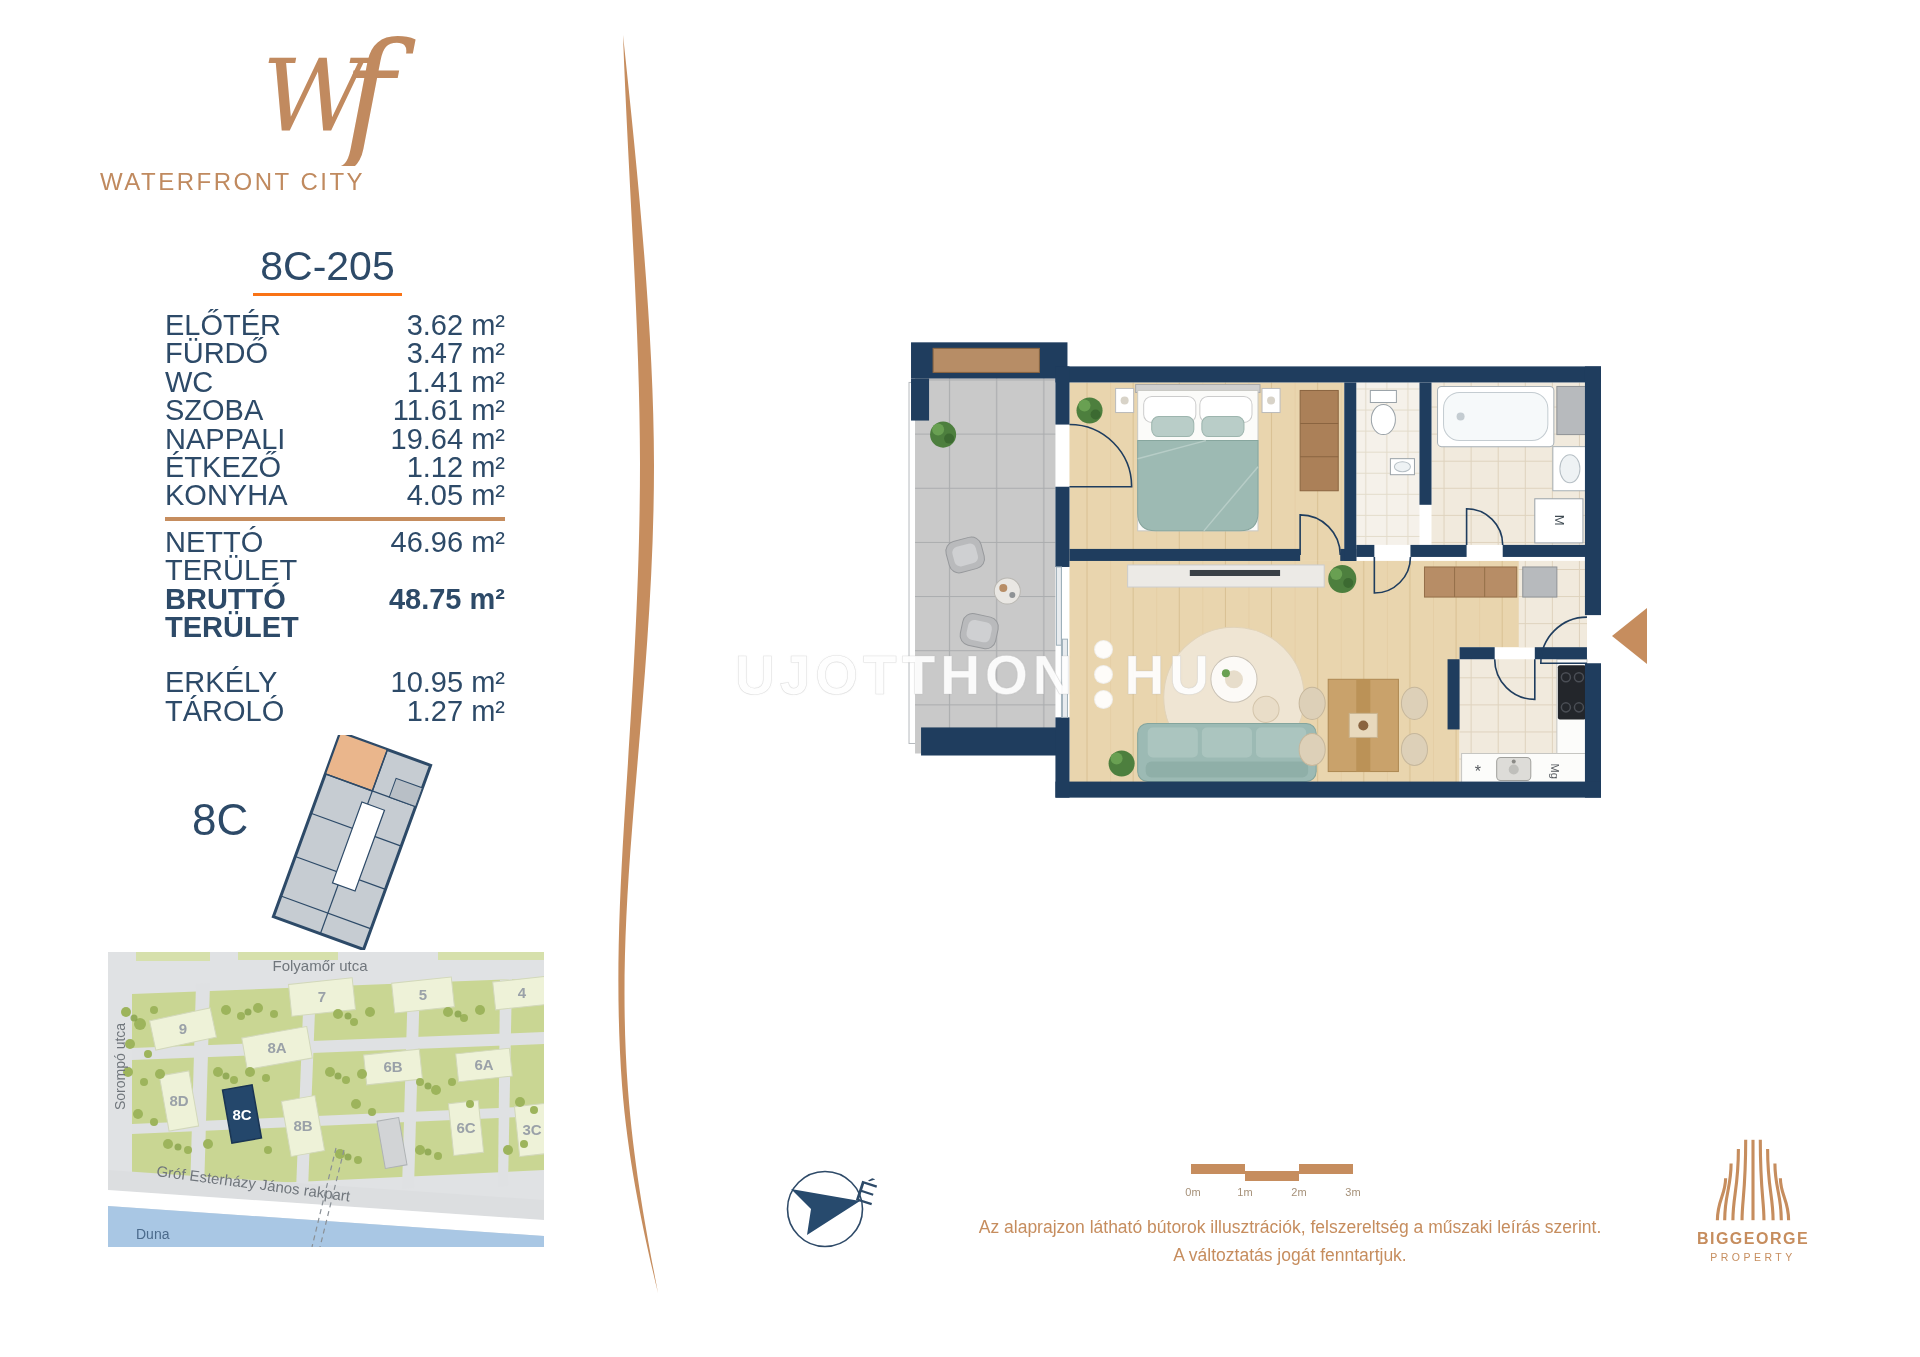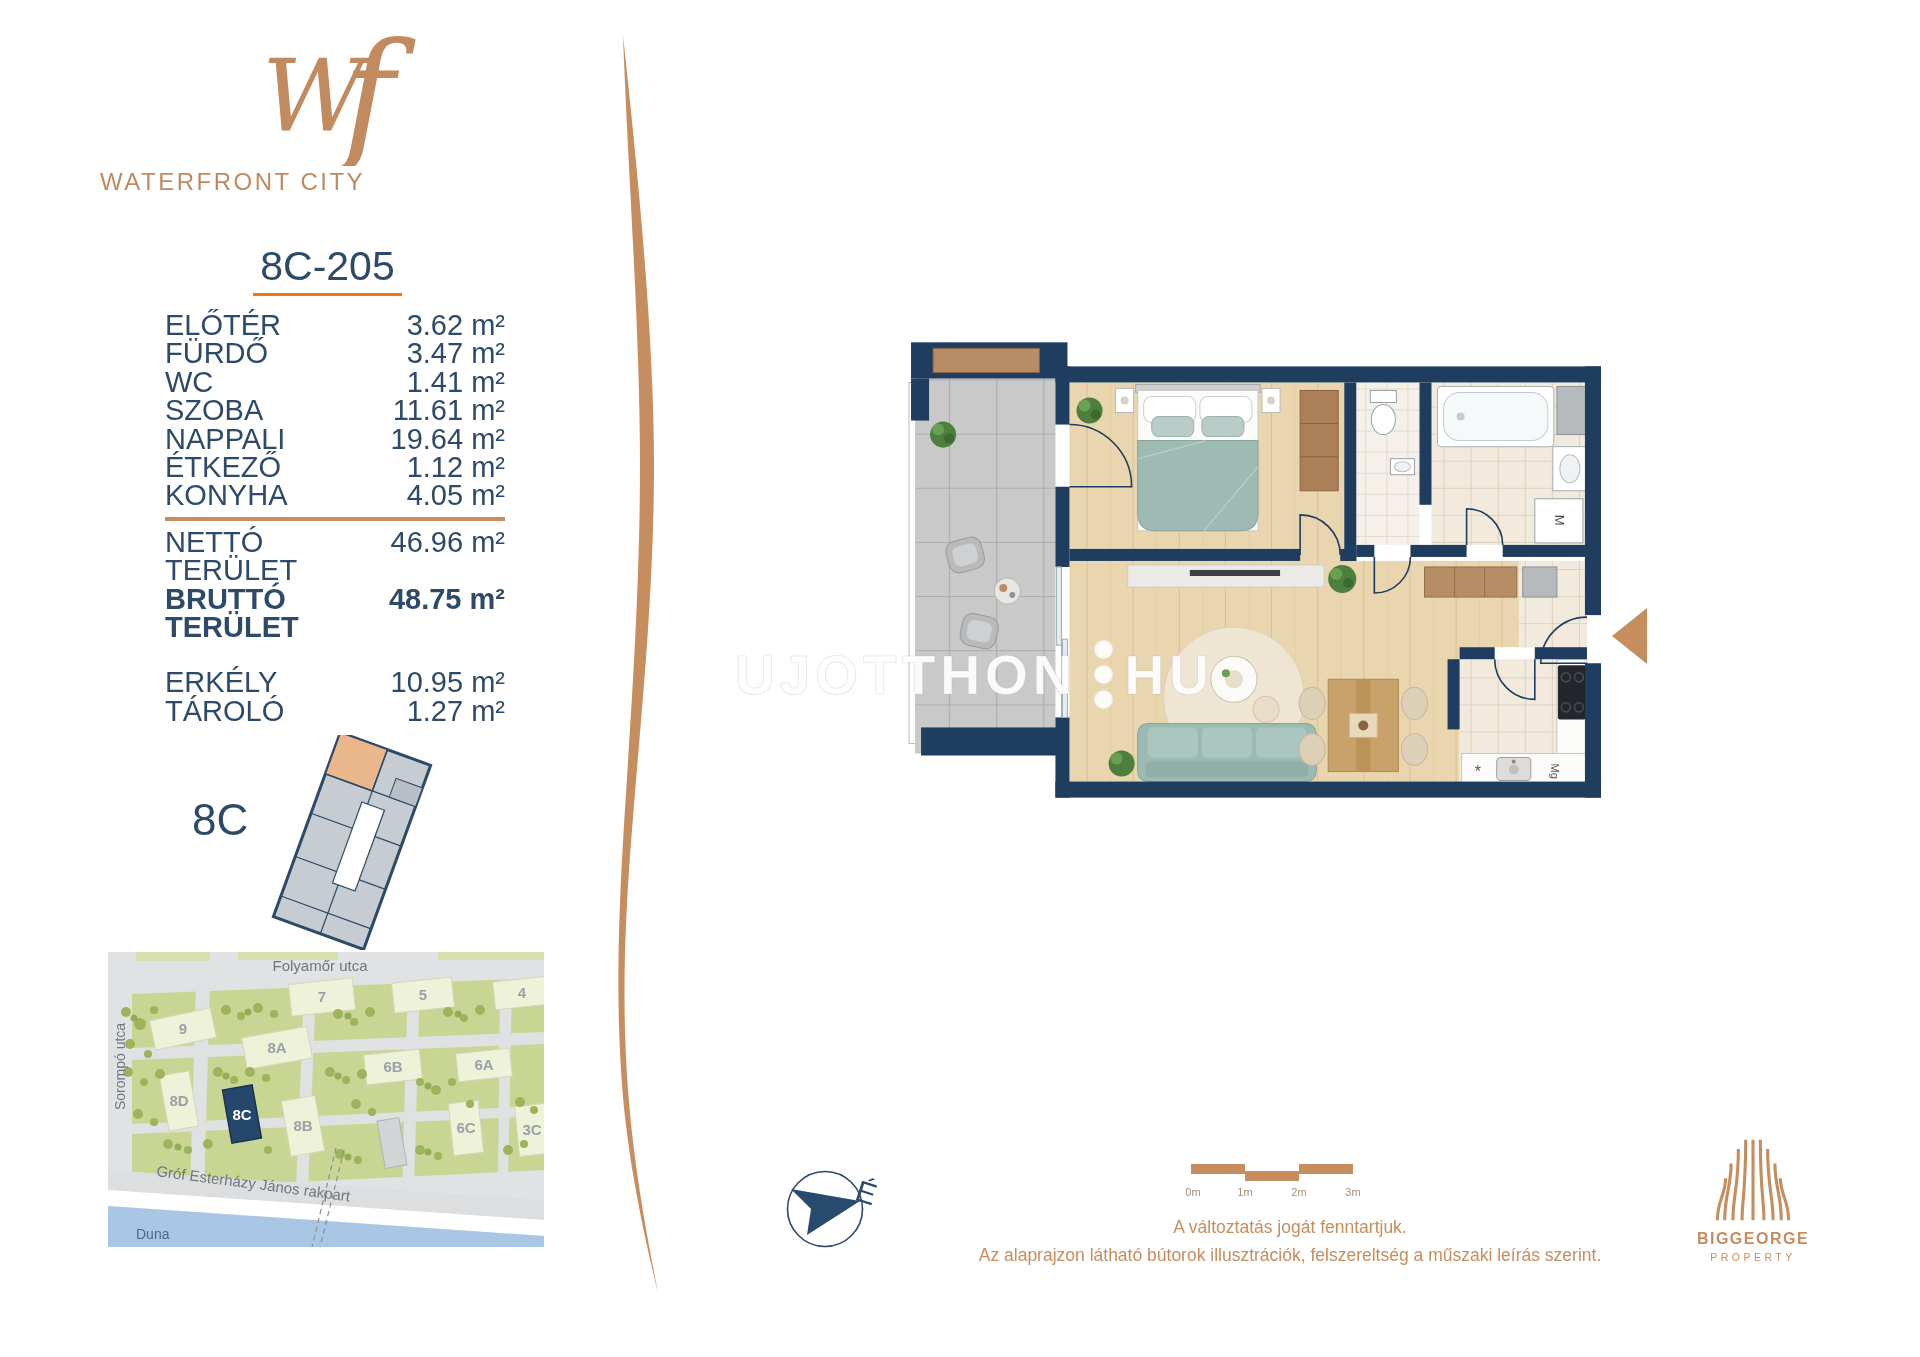--- a/index.html
+++ b/index.html
@@ -473,22 +473,22 @@
   <div class="bar" style="left:0;top:0"></div>
   <div class="bar" style="left:54px;top:7px"></div>
   <div class="bar" style="left:108px;top:0"></div>
   <span class="t" style="left:2px">0m</span>
   <span class="t" style="left:54px">1m</span>
   <span class="t" style="left:108px">2m</span>
   <span class="t" style="left:162px">3m</span>
 </div>
 
 <div class="abs" id="disclaimer">
+  <div>Az alaprajzon látható bútorok illusztrációk, felszereltség a műszaki leírás szerint.</div>
   <div>A változtatás jogát fenntartjuk.</div>
-  <div>Az alaprajzon látható bútorok illusztrációk, felszereltség a műszaki leírás szerint.</div>
 </div>
 
 <div class="abs" id="developer">
   <svg width="78" height="84" viewBox="0 0 84 92">
     <g stroke="#c68d5e" stroke-width="3.4" fill="none" stroke-linecap="butt">
       <path d="M42,2 V90"></path>
       <path d="M34,2 C34,58 30,68 30,90"></path>
       <path d="M50,2 C50,58 54,68 54,90"></path>
       <path d="M26,12 C26,54 20,64 20,90"></path>
       <path d="M58,12 C58,54 64,64 64,90"></path>

